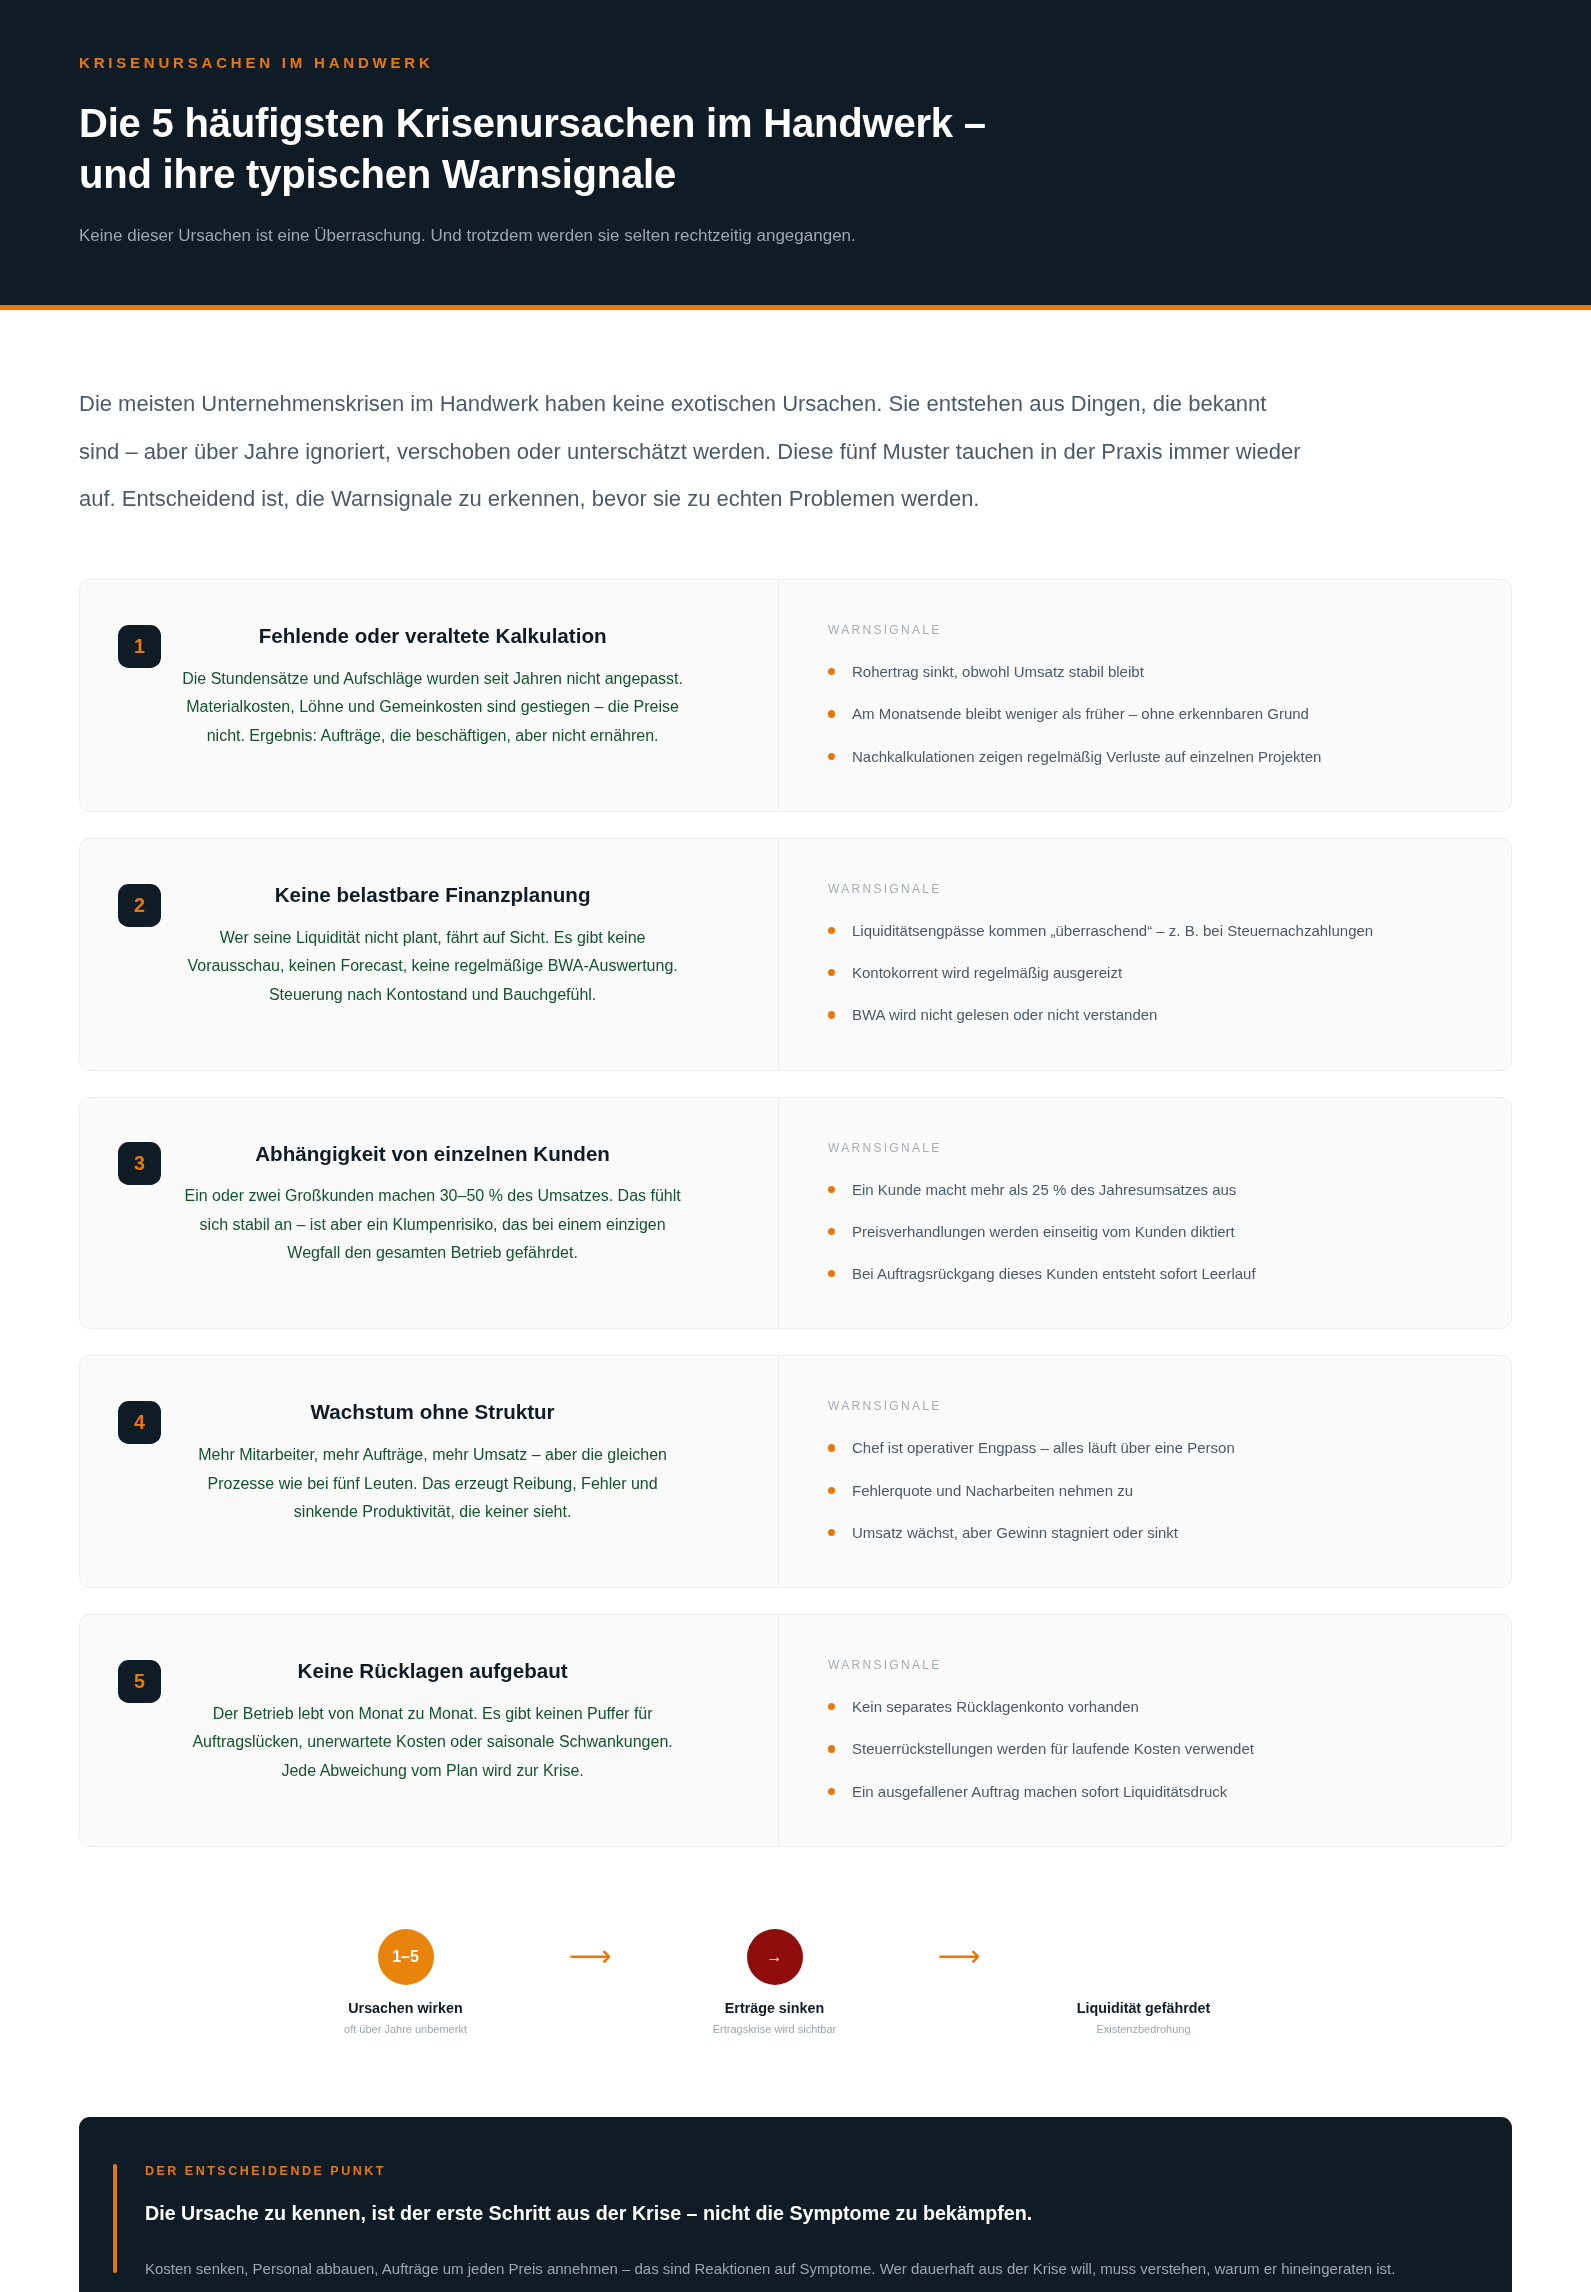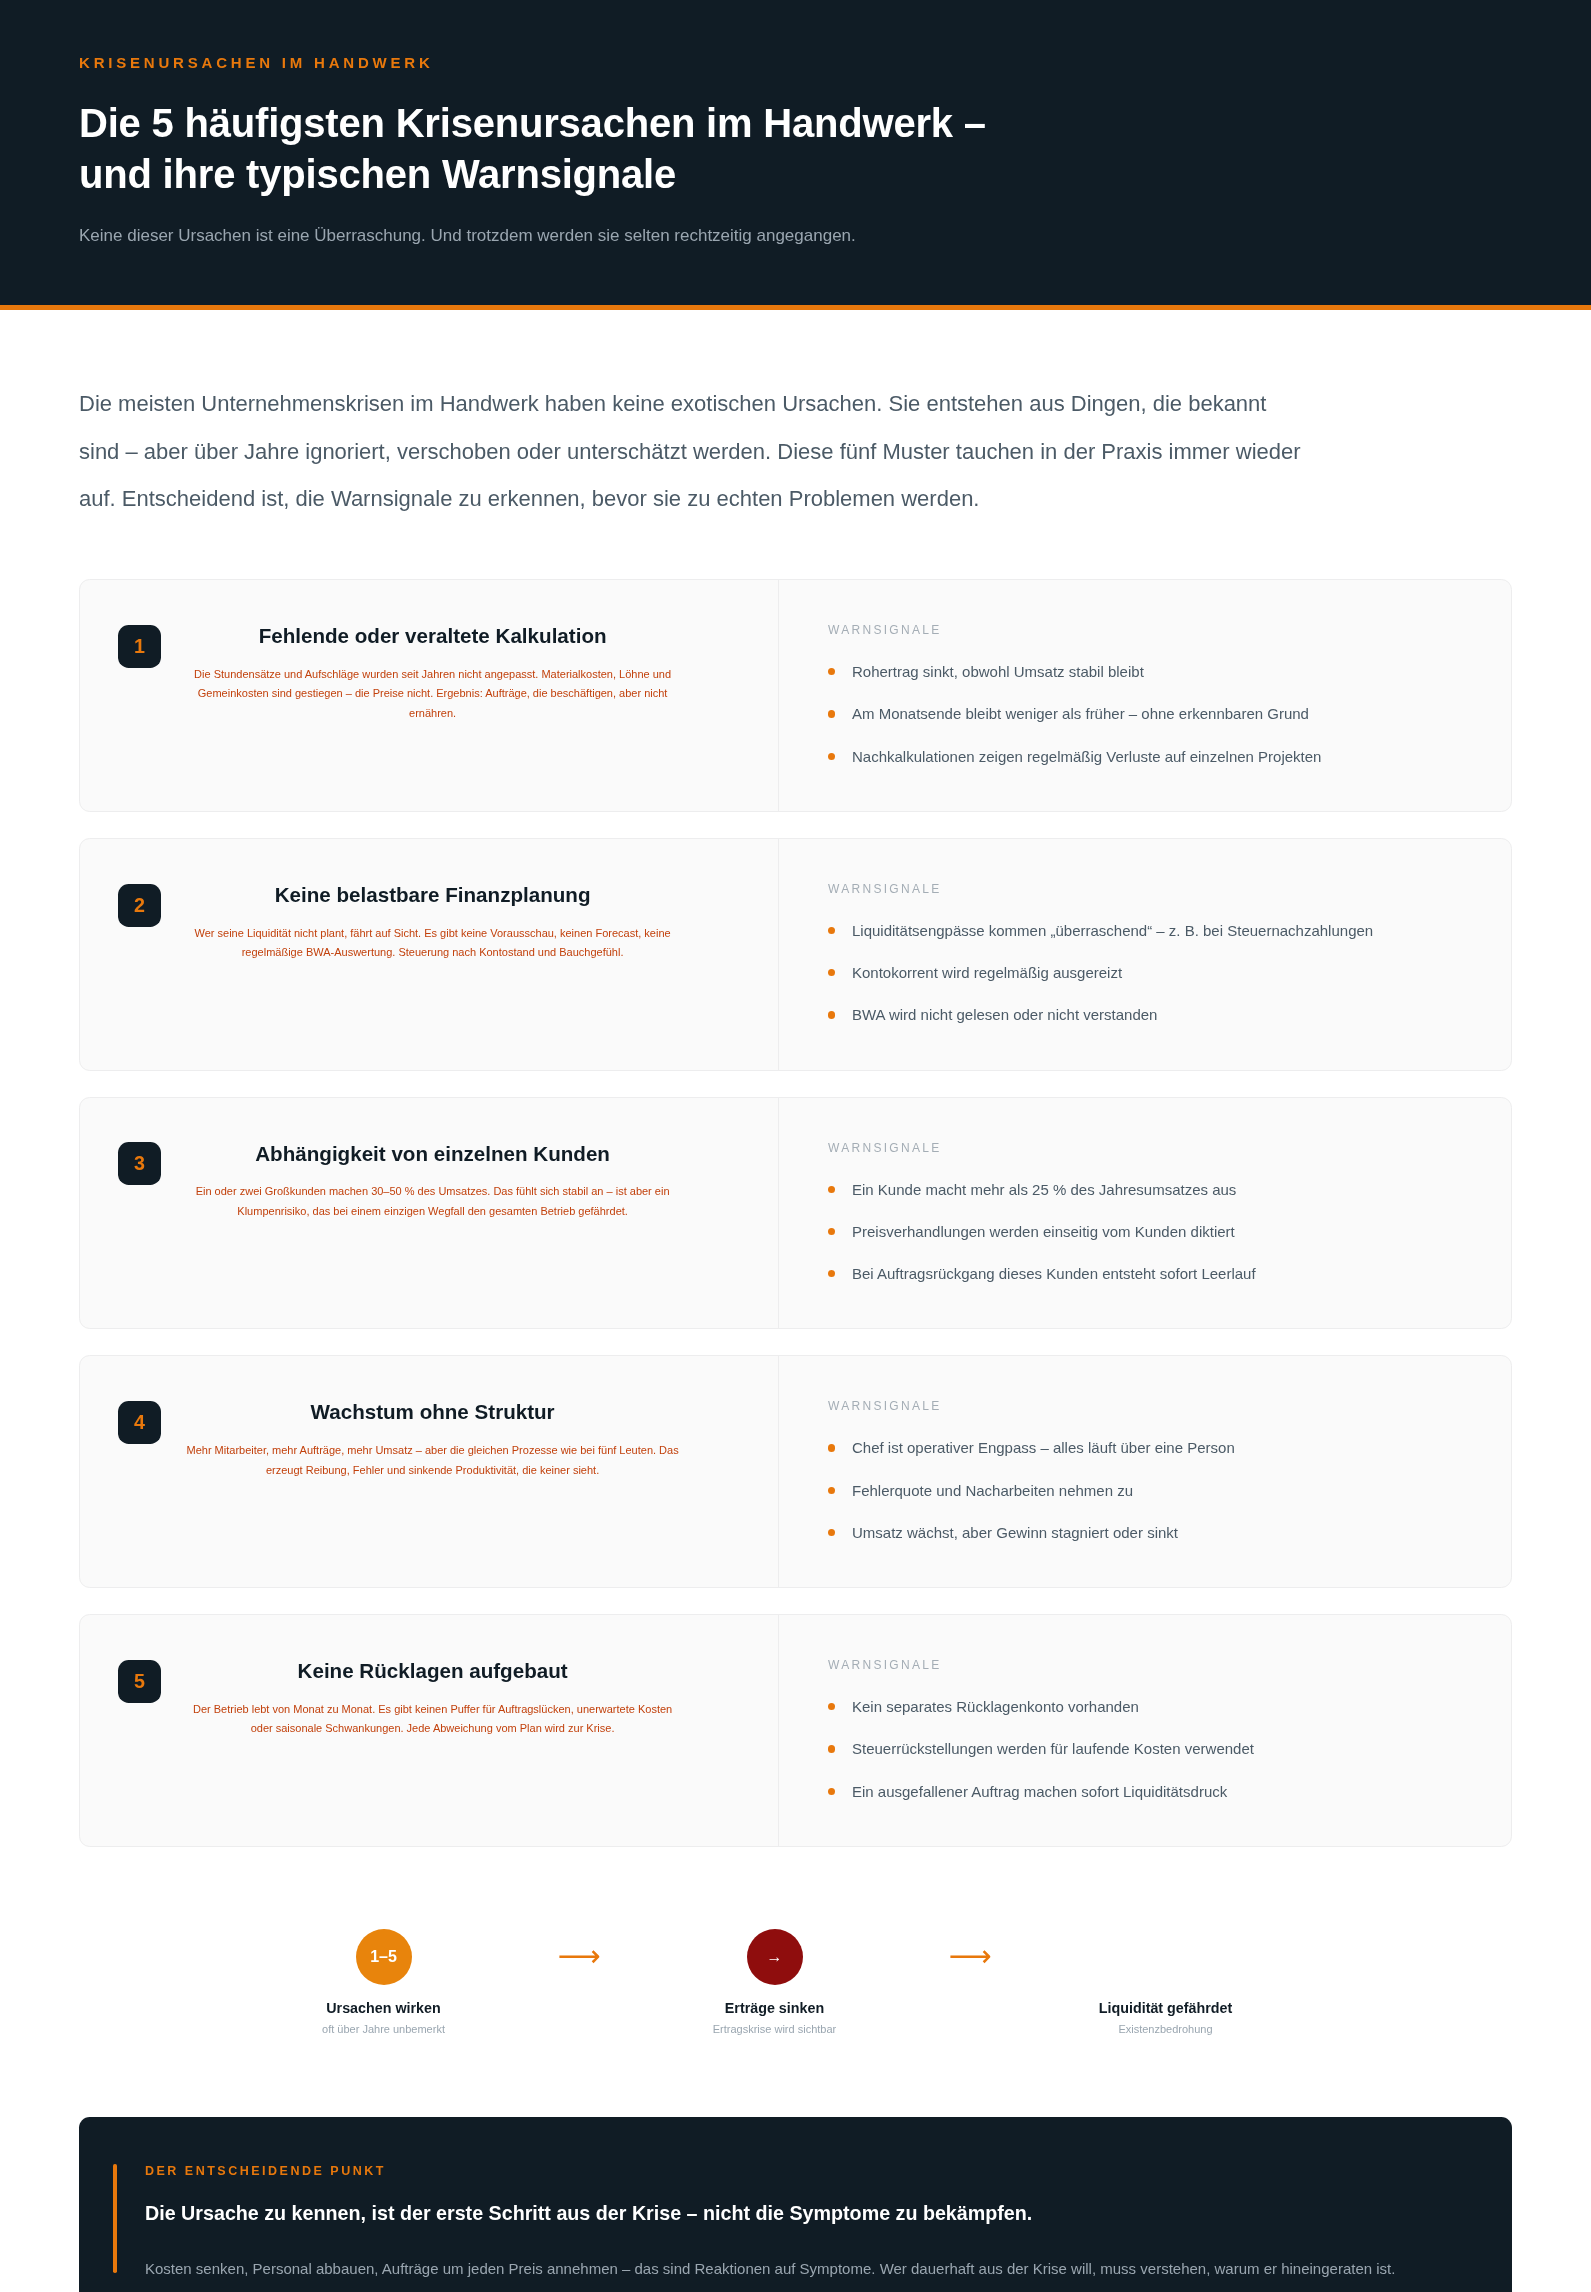--- a/index.html
+++ b/index.html
@@ -101,22 +101,22 @@
   }
   .card-body { padding-top: 0px; text-align: center; }
   .card-title {
     color: #101c25;
     font-size: 20.6px;
     font-weight: 700;
     line-height: 1.3;
     margin-bottom: 15px;
   }
   .card-desc {
-    color: #c2410c;
-    font-size: 11px;
+    color: #14532d;
+    font-size: 16px;
     line-height: 1.78;
     max-width: 502px;
   }
 
   .card-right {
     flex: 1 1 auto;
     padding: 43px 43px 43px 49px;
   }
   .warn-label {
     color: #a4adb5;
@@ -145,21 +145,21 @@
     border-radius: 50%;
     background: #e8780c;
   }
 
   
   .flow {
     padding: 82px 79px 0 37px;
     display: flex;
     align-items: flex-start;
     justify-content: center;
-    gap: 15px;
+    gap: 4px;
   }
   .flow-step {
     width: 211px;
     text-align: center;
     flex: 0 0 211px;
   }
   .flow-circle {
     width: 56px;
     height: 56px;
     border-radius: 50%;

